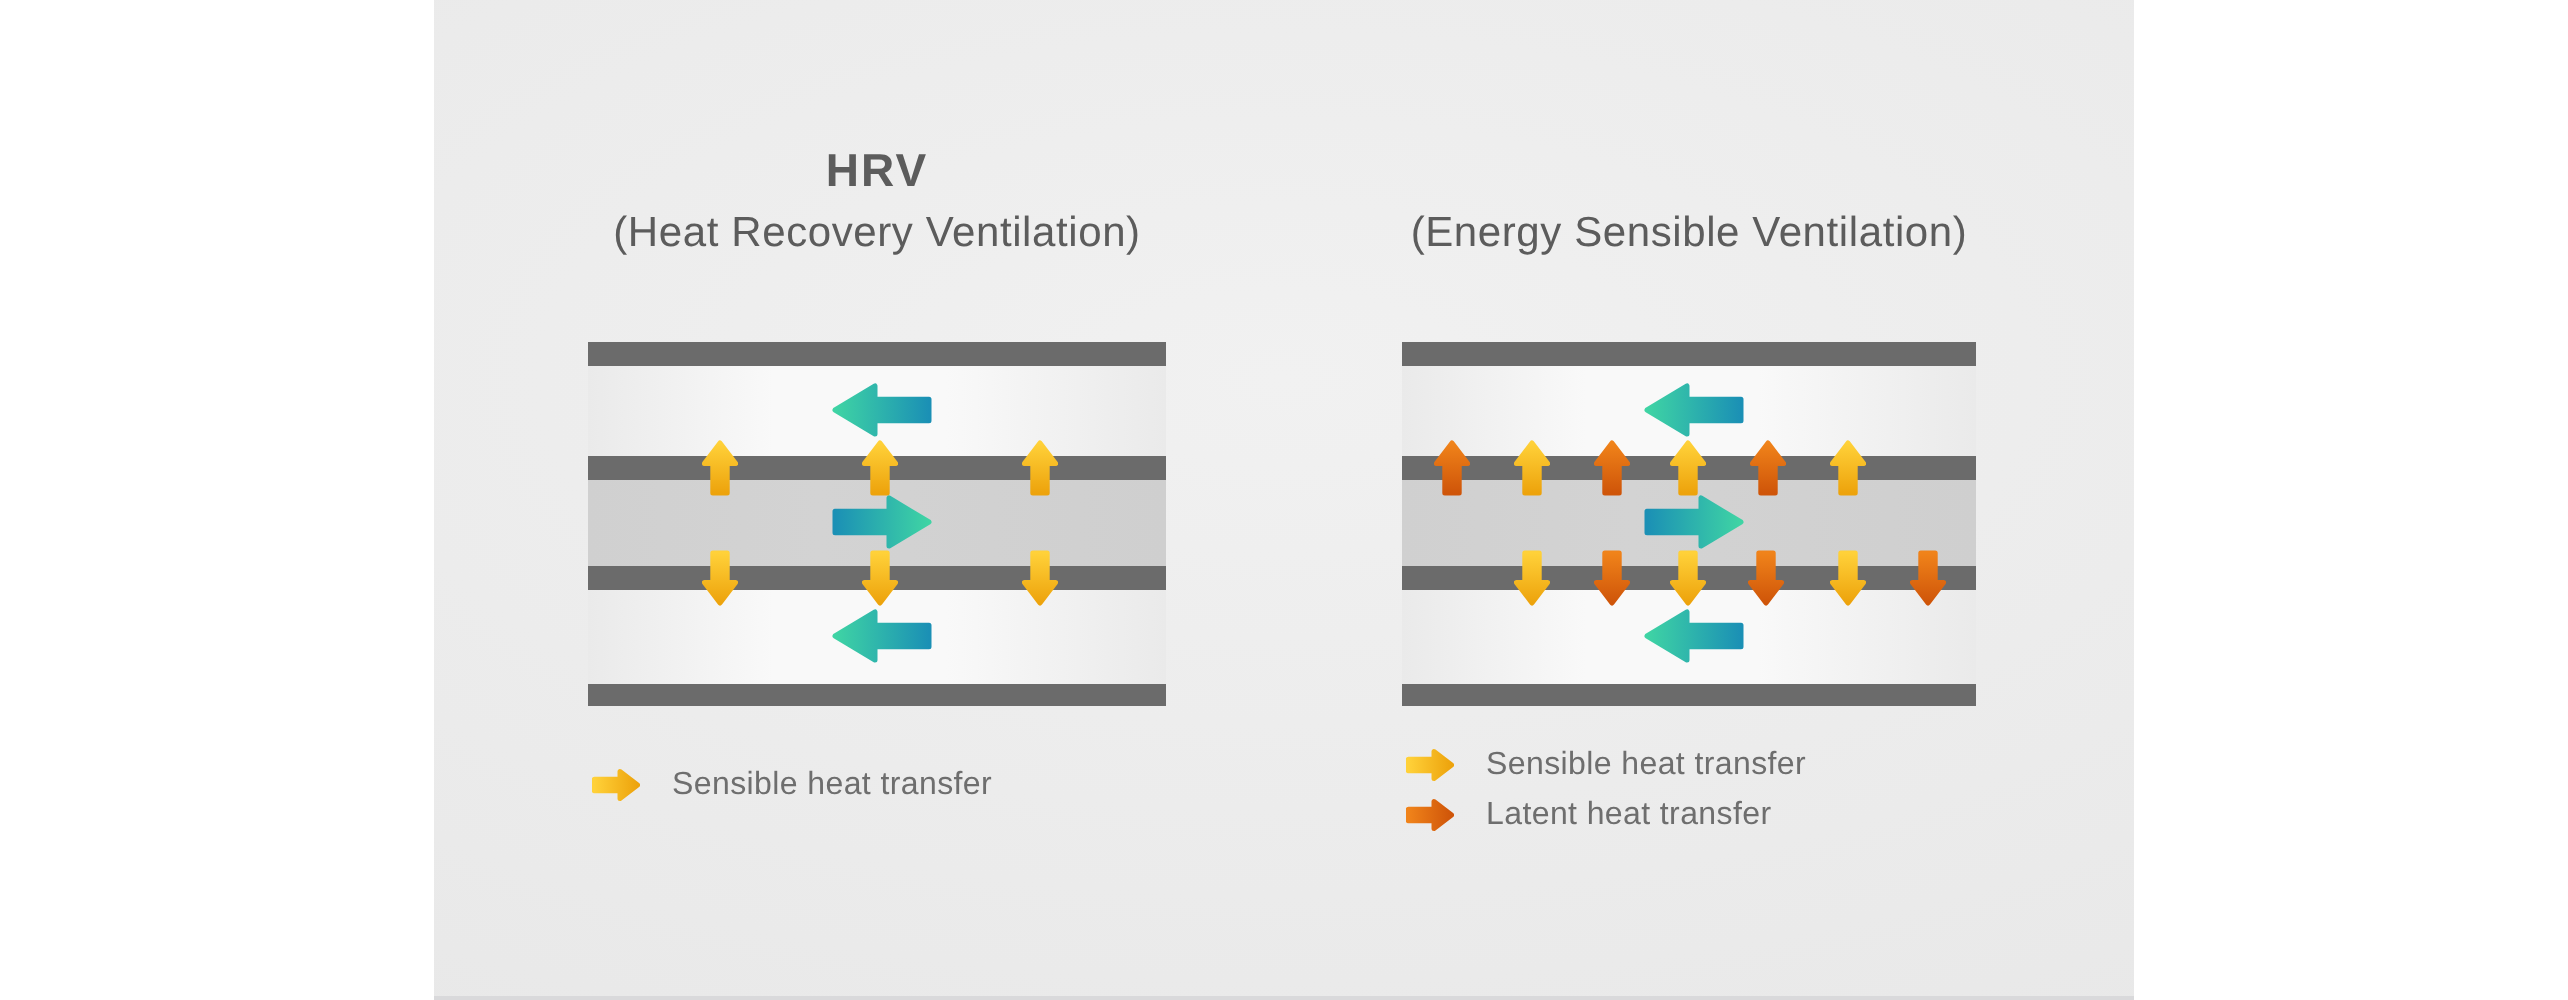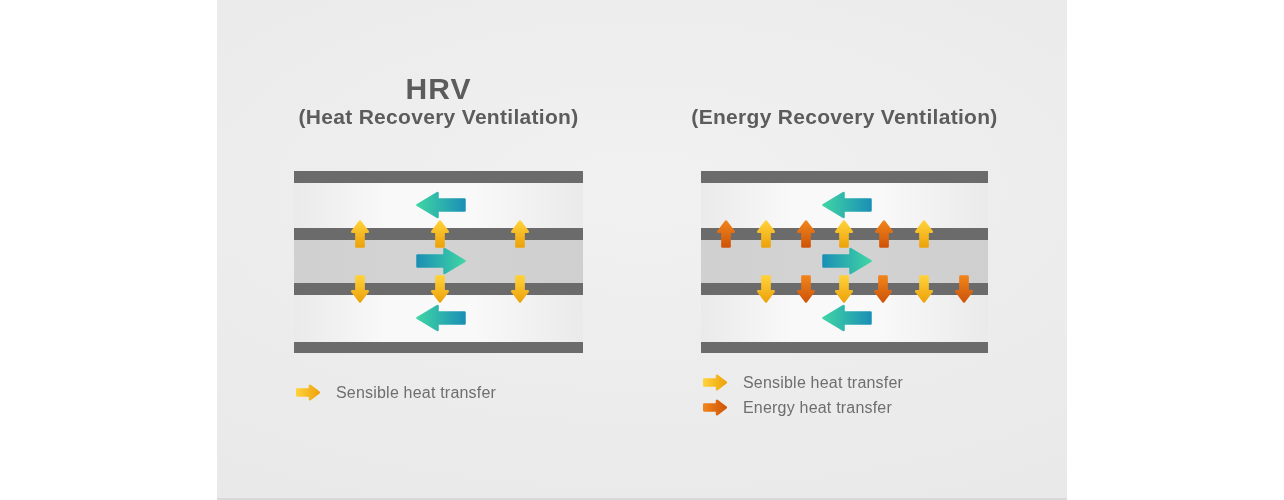--- a/index.html
+++ b/index.html
@@ -6,24 +6,24 @@
   html,body{width:1284px;height:500px}
   body{background:#ffffff;font-family:"Liberation Sans",sans-serif}
   .canvas{position:relative;width:1284px;height:500px;overflow:hidden;background:var(--page-bg,#ffffff)}
   .panel{position:absolute;left:217px;top:0;width:850px;height:500px;
          background:radial-gradient(ellipse 120% 95% at 50% 38%, var(--panel-center,#f1f1f1) 0%, var(--panel-edge,#e7e7e7) 100%);
          border-bottom:2px solid #d9d9db}
   .diagram-group{position:absolute;top:0;height:500px}
   #diagram-0{left:77px;width:289px}
   #diagram-1{left:484px;width:287px}
   .diagram-title{position:absolute;top:74px;left:0;width:100%;text-align:center;
-                 font-size:30px;line-height:1;font-weight:700;letter-spacing:1px;
+                 font-size:23px;line-height:1;font-weight:700;letter-spacing:1px;
                  color:var(--title-color,#5c5c5c)}
   .diagram-subtitle{position:absolute;top:104px;left:50%;transform:translateX(-50%);
-                    white-space:nowrap;font-size:21px;line-height:1.2;font-weight:700;
+                    white-space:nowrap;font-size:21px;line-height:1.2;font-weight:400;
                     letter-spacing:.3px;color:var(--title-color,#5c5c5c)}
   .duct-stack{position:absolute;left:0;top:171px;width:100%}
   .duct-wall{width:100%;background:var(--wall,#6b6b6b)}
   .outer-duct{width:100%;background:linear-gradient(to right,var(--od-edge,#eaeaea) 0%,var(--od-center,#f9f9f9) 32%,var(--od-center,#f9f9f9) 62%,var(--od-edge,#eaeaea) 100%)}
   .core-duct{width:100%;background:linear-gradient(to right,#d0d0d0,var(--core,#d4d4d4) 40%,#cfcfcf 100%)}
   .arrow{position:absolute}
   .legend{position:absolute}
   .legend-row{display:flex;align-items:center;height:25px}
   .legend-label{margin-left:16px;font-size:16px;letter-spacing:.2px;color:var(--legend-color,#6e6e6e)}
 </style>
@@ -136,21 +136,21 @@
             <linearGradient id="grad9" x1="0%" y1="0%" x2="0%" y2="100%">
               <stop offset="0%" stop-color="#ffd139"></stop>
               <stop offset="100%" stop-color="#eda30c"></stop>
             </linearGradient>
           </defs>
           <polygon points="9,26.5 1.2,16.2 5.4,16.2 5.4,1.5 12.6,1.5 12.6,16.2 16.8,16.2" fill="url(#grad9)" stroke="url(#grad9)" stroke-width="2.5" stroke-linejoin="round"></polygon>
         </svg>
       </section>
 
     <section class="diagram-group" id="diagram-1">
-      <div class="diagram-subtitle">(Energy Recovery Ventilation)</div>
+      <div class="diagram-subtitle">(Energy Sensible Ventilation)</div>
       <div class="duct-stack">
           <div class="duct-wall" style="height: 12px;"></div>
           <div class="outer-duct" style="height: 45px;"></div>
           <div class="duct-wall" style="height: 12px;"></div>
           <div class="core-duct" style="height: 43px;"></div>
           <div class="duct-wall" style="height: 12px;"></div>
           <div class="outer-duct" style="height: 47px;"></div>
           <div class="duct-wall" style="height: 11px;"></div>
         </div>
       <div class="legend" style="top: 370px; left: 2px;">
@@ -169,21 +169,21 @@
           <div class="legend-row">
             <svg width="24" height="17" viewBox="0 0 24 17" class="arrow" style="position: static;">
               <defs>
                 <linearGradient id="grad27" x1="0%" y1="0%" x2="100%" y2="0%">
                   <stop offset="0%" stop-color="#f0831a"></stop>
                   <stop offset="100%" stop-color="#cf5509"></stop>
                 </linearGradient>
               </defs>
               <polygon points="22.8,8.5 14,1.8 14,5.6 1.2,5.6 1.2,11.4 14,11.4 14,15.2" fill="url(#grad27)" stroke="url(#grad27)" stroke-width="2.5" stroke-linejoin="round"></polygon>
             </svg>
-            <span class="legend-label">Energy heat transfer</span>
+            <span class="legend-label">Latent heat transfer</span>
           </div>
         </div>
     <svg width="50" height="30" viewBox="0 0 50 30" class="arrow" style="left: 121px; top: 190px;">
           <defs>
             <linearGradient id="grad11" x1="0%" y1="0%" x2="100%" y2="0%">
               <stop offset="0%" stop-color="#3fd4a4"></stop>
               <stop offset="100%" stop-color="#1b90b5"></stop>
             </linearGradient>
           </defs>
           <polygon points="1.5,15 21.5,3 21.5,9.6 48.5,9.6 48.5,20.4 21.5,20.4 21.5,27" fill="url(#grad11)" stroke="url(#grad11)" stroke-width="2.5" stroke-linejoin="round"></polygon>

